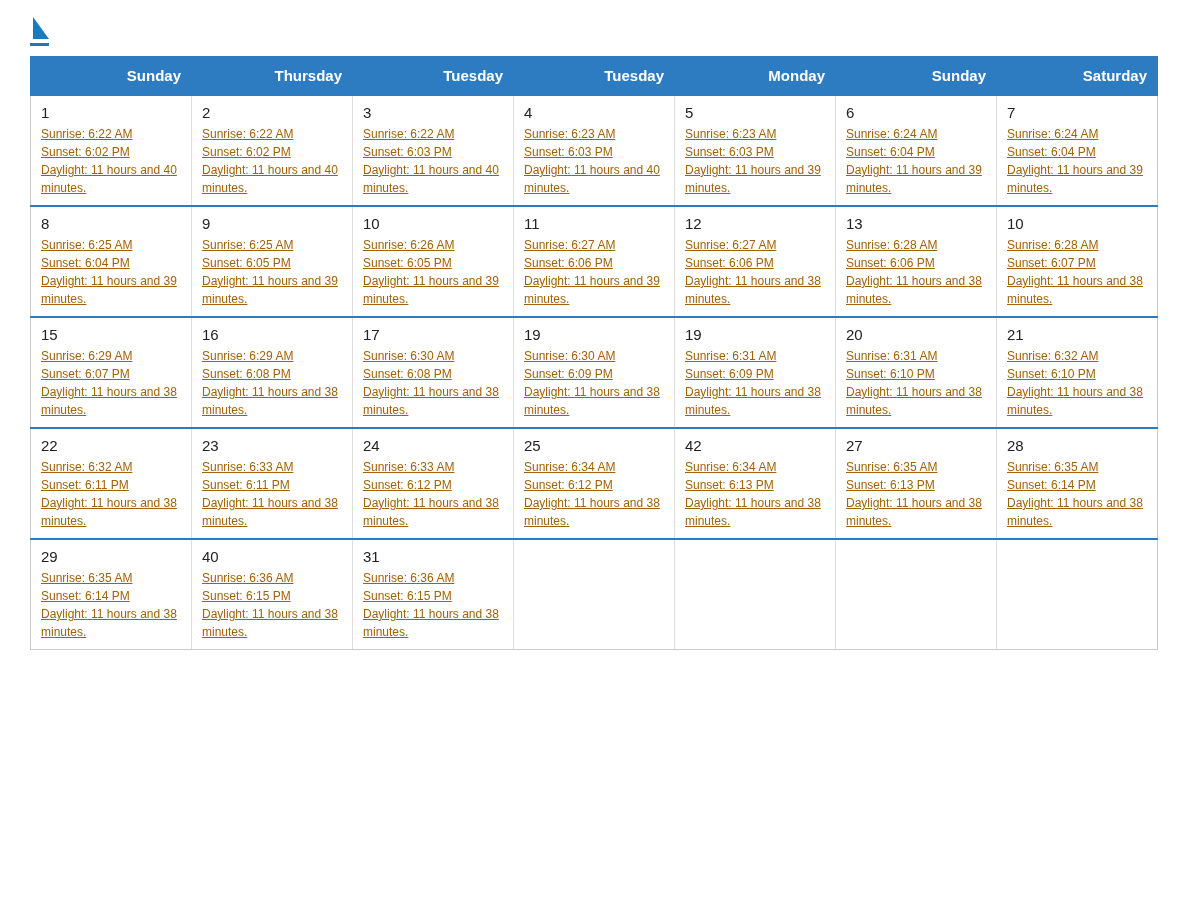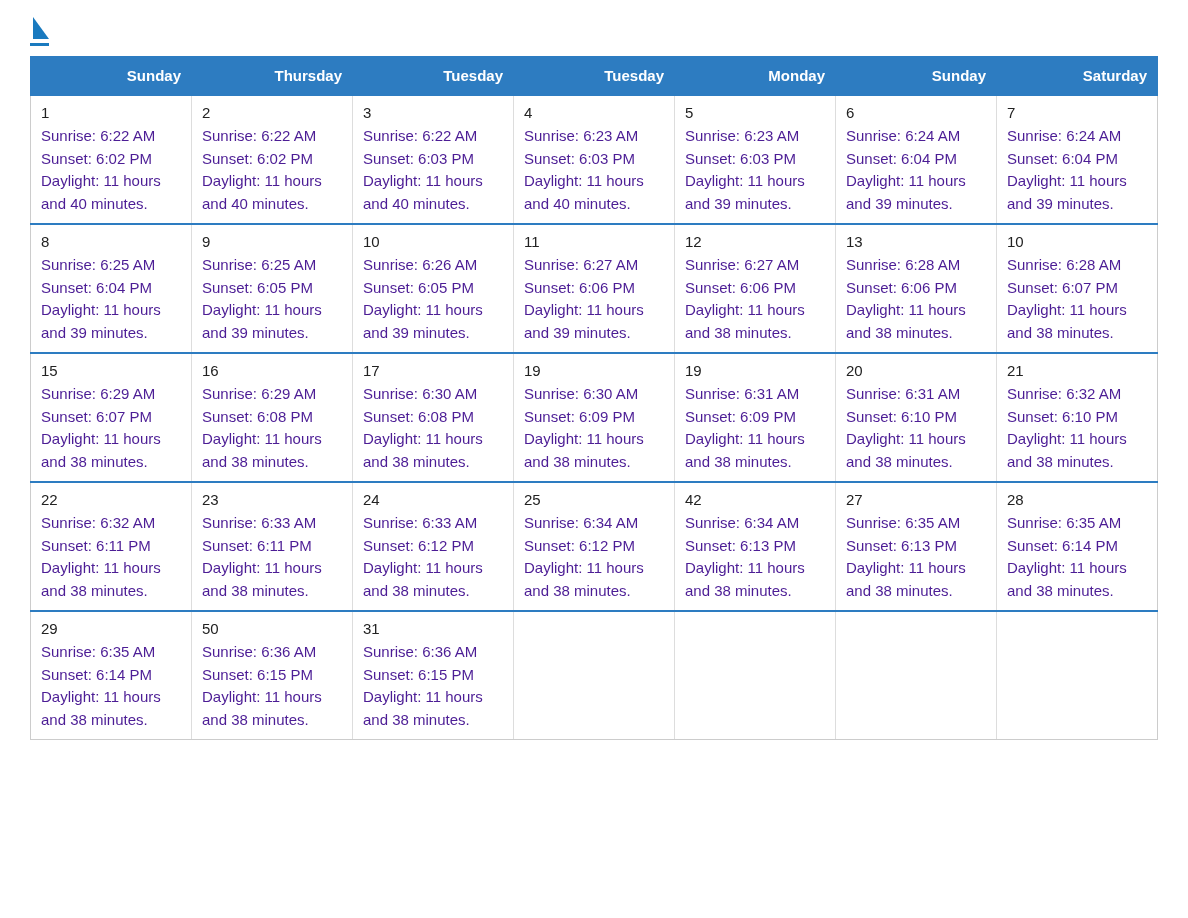--- a/index.html
+++ b/index.html
@@ -60,23 +60,24 @@
       border-right: 1px solid #ddd;
     }
     .day-number {
       font-size: 15px;
       font-weight: normal;
       color: #222;
       display: block;
       margin-bottom: 4px;
     }
     .day-info {
-      font-size: 15px;
-      color: #4c1d95;
+      font-size: 12px;
+      color: #a16207;
       line-height: 1.5;
+      text-decoration: underline;
     }
     .empty-cell {
       background: #fff;
     }
     .logo-general {
       font-size: 30px;
       font-weight: bold;
       color: #333;
     }
     .logo-blue-text {
@@ -367,21 +368,21 @@
       <tr>
         <td>
         <span class="day-number">29</span>
         <div class="day-info">
           Sunrise: 6:35 AM<br>
           Sunset: 6:14 PM<br>
           Daylight: 11 hours and 38 minutes.
         </div>
       </td>
         <td>
-        <span class="day-number">50</span>
+        <span class="day-number">40</span>
         <div class="day-info">
           Sunrise: 6:36 AM<br>
           Sunset: 6:15 PM<br>
           Daylight: 11 hours and 38 minutes.
         </div>
       </td>
         <td>
         <span class="day-number">31</span>
         <div class="day-info">
           Sunrise: 6:36 AM<br>

